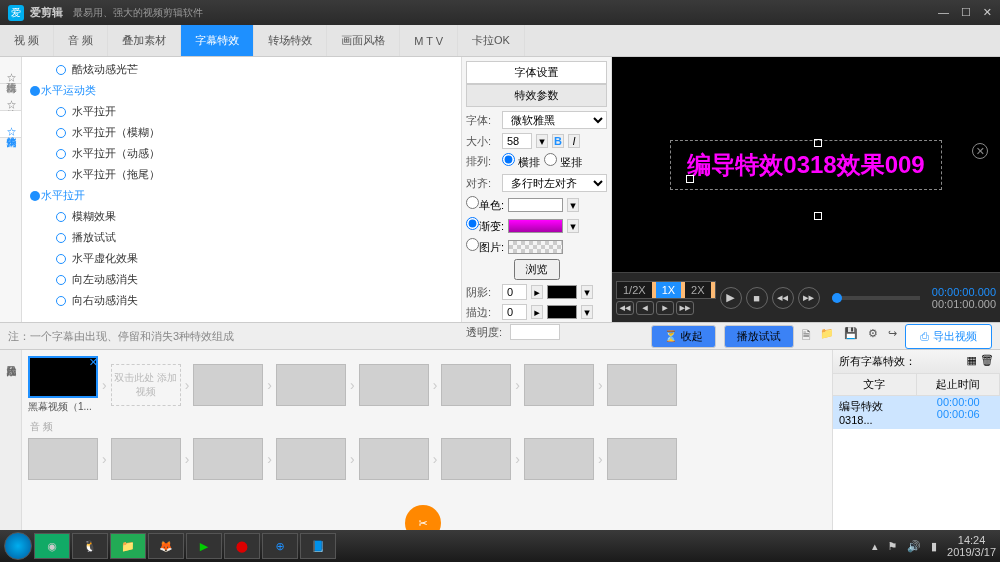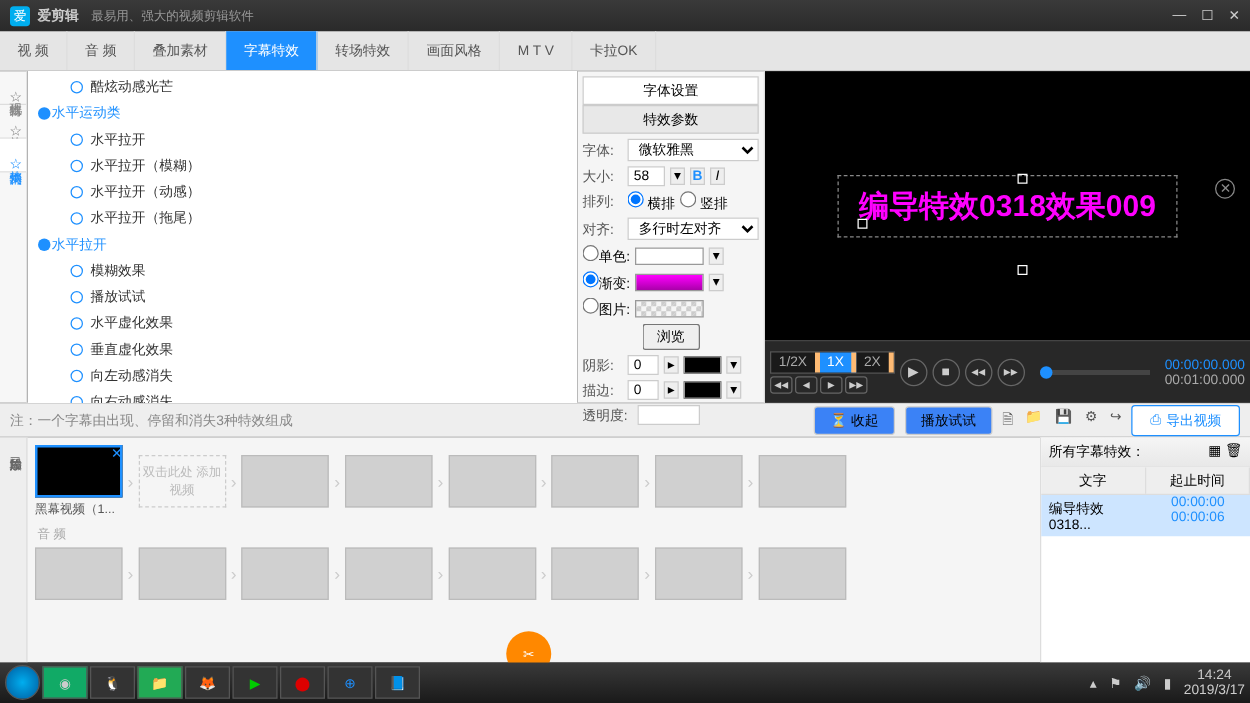--- a/index.html
+++ b/index.html
@@ -140,24 +140,20 @@
     <div class="leaf">
         <span class="radio"></span>
         <span>播放试试</span>
       </div>
     <div class="leaf">
         <span class="radio"></span>
         <span>水平虚化效果</span>
       </div>
     <div class="leaf">
         <span class="radio"></span>
-        <span>垂直虚化效果</span>
-      </div>
-    <div class="leaf">
-        <span class="radio"></span>
         <span>向左动感消失</span>
       </div>
     <div class="leaf">
         <span class="radio"></span>
         <span>向右动感消失</span>
       </div>
 
   </div>
 
   <div class="fontpanel">

